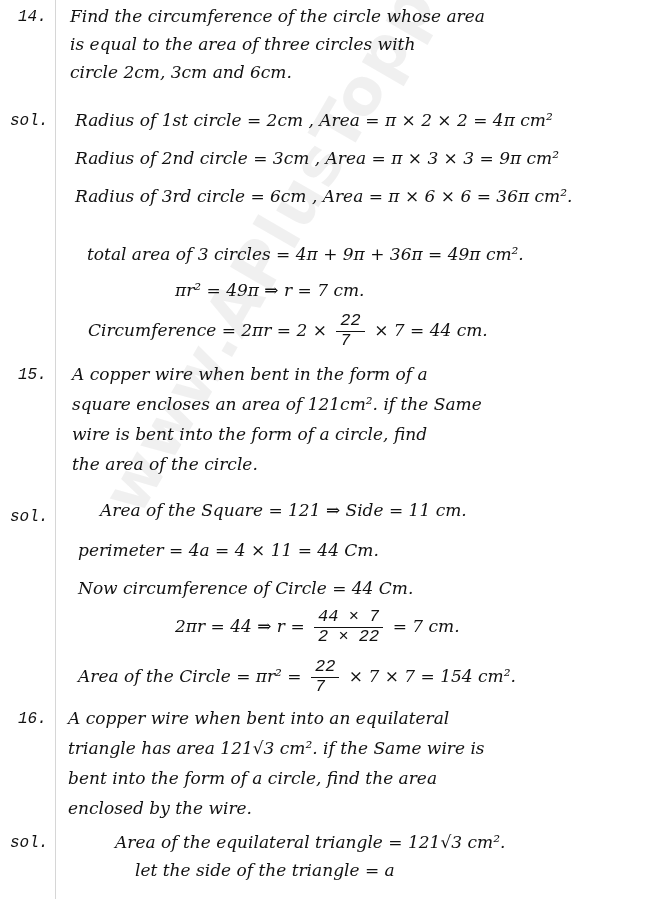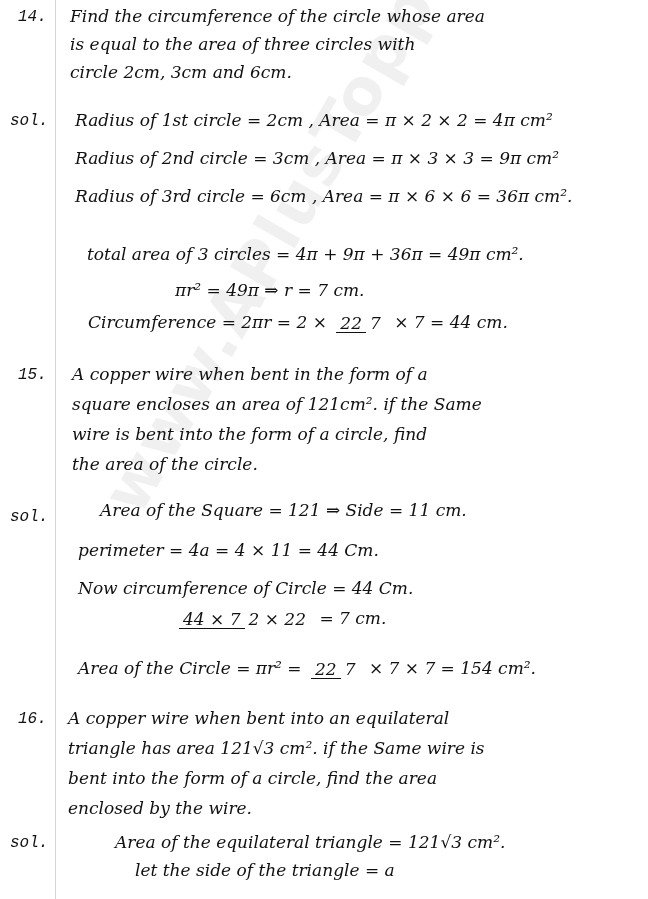--- a/index.html
+++ b/index.html
@@ -19,21 +19,21 @@
       pointer-events: none;
     }
     .line {
       position: absolute; white-space: nowrap;
       font-family: "DejaVu Serif", serif; font-style: italic; font-size: 17px;
     }
     .num {
       position: absolute; font-family: Liberation Mono, monospace; font-style: italic;
       font-size: 16px;
     }
-    .frac { display: inline-flex; align-items: center; vertical-align: middle; line-height: 1.1; margin: 0 4px; }
+    .frac { display: inline-flex; flex-direction: column; align-items: flex-start; vertical-align: middle; line-height: 1.1; margin: 0 4px; font-family: Liberation Mono, monospace; }
     .frac .top { border-bottom: 1px solid #111; padding: 0 4px; }
     .frac .bot { padding: 0 4px; }
   </style>
 </head>
 <body>
 
 <div class="margin-line"></div>
 <div class="watermark">www.APlusTopper.com</div>
 
 <div class="num" style="left:18px; top:8px;">14.</div>
@@ -60,20 +60,21 @@
 <div class="line" style="left:72px; top:364px;">A copper wire when bent in the form of a</div>
 <div class="line" style="left:72px; top:394px;">square encloses an area of 121cm². if the Same</div>
 <div class="line" style="left:72px; top:424px;">wire is bent into the form of a circle, find</div>
 <div class="line" style="left:72px; top:454px;">the area of the circle.</div>
 
 <div class="num" style="left:10px; top:508px;">sol.</div>
 <div class="line" style="left:100px; top:500px;">Area of the Square = 121 ⇒ Side = 11 cm.</div>
 <div class="line" style="left:78px; top:540px;">perimeter = 4a = 4 × 11 = 44 Cm.</div>
 <div class="line" style="left:78px; top:578px;">Now circumference of Circle = 44 Cm.</div>
 <div class="line" style="left:175px; top:608px;">
+  <span>2πr = 44 ⇒ r =</span>
   <span class="frac">
     <span class="top">44 × 7</span>
     <span class="bot">2 × 22</span>
   </span>
   <span>= 7 cm.</span>
 </div>
 <div class="line" style="left:78px; top:658px;">
   <span>Area of the Circle = πr² =</span>
   <span class="frac">
     <span class="top">22</span>

